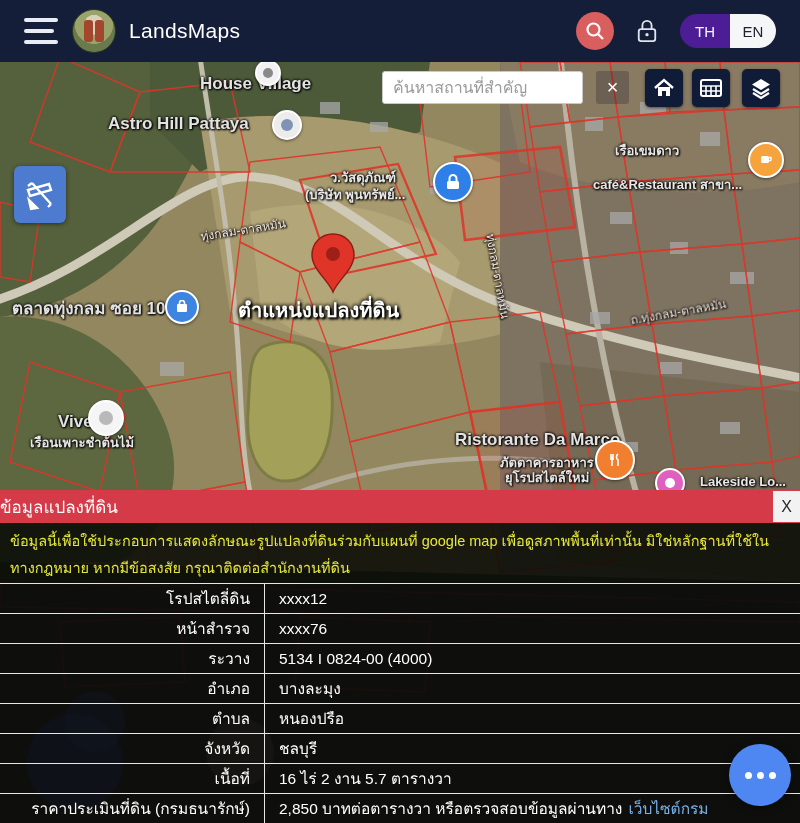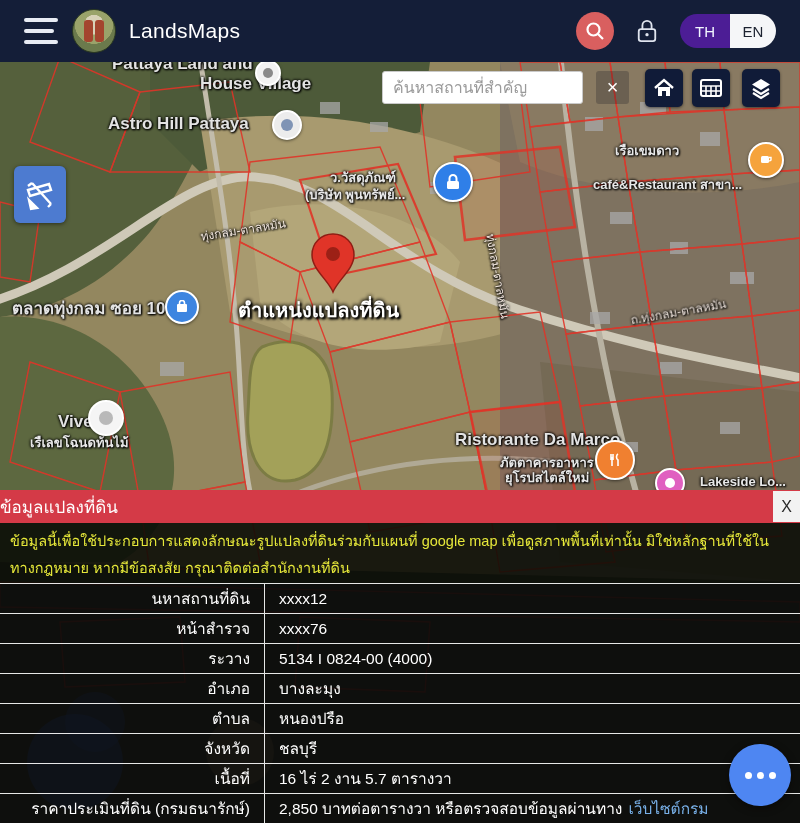--- a/index.html
+++ b/index.html
@@ -143,31 +143,30 @@
         <path d="M0,520 L800,540 L800,560 L0,545 Z" opacity=".5"></path>
         <path d="M60,560 L180,555 L185,620 L65,625 Z" opacity=".6"></path>
         <path d="M300,555 L430,560 L425,630 L295,625 Z" opacity=".6"></path>
       </g>
       <g stroke="#e03428" stroke-width="2.6" fill="rgba(224,52,40,.12)" opacity=".85">
         <path d="M455,95 L560,85 L575,165 L465,178 Z"></path>
         <path d="M470,350 L560,340 L575,430 L490,445 Z"></path>
       </g>
     </svg>
 
-    <span class="maplbl place" style="left:112px;top:-8px;">Pattaya Land and</span>
     <span class="maplbl place" style="left:200px;top:12px;">House Village</span>
     <span class="maplbl place" style="left:108px;top:52px;">Astro Hill Pattaya</span>
     <span class="maplbl place-sm" style="left:330px;top:105px;">ว.วัสดุภัณฑ์</span>
     <span class="maplbl place-sm" style="left:305px;top:122px;">(บริษัท พูนทรัพย์...</span>
     <span class="maplbl place-sm" style="left:615px;top:78px;text-align:center;">เรือเขมดาว</span>
     <span class="maplbl place-sm" style="left:585px;top:112px;padding-left:8px;">café&amp;Restaurant สาขา...</span>
     <span class="maplbl place" style="left:0;top:232px;margin-left:12px;">ตลาดทุ่งกลม ซอย 10</span>
     <span class="maplbl pinlbl" style="left:238px;top:232px;">ตำแหน่งแปลงที่ดิน</span>
     <span class="maplbl place" style="left:58px;top:350px;">Vivero</span>
-    <span class="maplbl place-sm" style="left:30px;top:370px;">เรืเลขโฉนดท้นไม้</span>
+    <span class="maplbl place-sm" style="left:30px;top:370px;">เรือนเพาะชำต้นไม้</span>
     <span class="maplbl place" style="left:455px;top:368px;">Ristorante Da Marco</span>
     <span class="maplbl place-sm" style="left:500px;top:390px;">ภัตตาคารอาหาร</span>
     <span class="maplbl place-sm" style="left:505px;top:405px;">ยุโรปสไตล์ใหม่</span>
     <span class="maplbl place-sm" style="left:700px;top:412px;">Lakeside Lo...</span>
     <span class="maplbl roadlbl" style="left:200px;top:158px;transform:rotate(-9deg);">ทุ่งกลม-ตาลหมัน</span>
     <span class="maplbl roadlbl" style="left:500px;top:170px;transform:rotate(80deg);transform-origin:left top;">ทุ่งกลม-ตาลหมัน</span>
     <span class="maplbl roadlbl" style="left:630px;top:240px;transform:rotate(-10deg);">ถ.ทุ่งกลม-ตาลหมัน</span>
 
     <svg style="position:absolute;left:310px;top:170px;" width="46" height="62" viewBox="0 0 46 62">
       <path d="M23,2 C35,2 44,11 44,23 C44,37 28,48 23,60 C18,48 2,37 2,23 C2,11 11,2 23,2 Z" fill="#e03428" stroke="#8f1d14" stroke-width="1.5"></path>
@@ -270,21 +269,21 @@
 
   <div class="banner">
     <span class="banner-title">ข้อมูลแปลงที่ดิน</span>
     <button class="banner-close">X</button>
   </div>
 
   <div class="disclaimer">ข้อมูลนี้เพื่อใช้ประกอบการแสดงลักษณะรูปแปลงที่ดินร่วมกับแผนที่ google map เพื่อดูสภาพพื้นที่เท่านั้น มิใช่หลักฐานที่ใช้ในทางกฎหมาย หากมีข้อสงสัย กรุณาติดต่อสำนักงานที่ดิน</div>
 
   <div class="ptable">
     <div class="prow">
-      <div class="pcell-l">นหาสถานที่ดิน</div>
+      <div class="pcell-l">โรปสไตลี่ดิน</div>
       <div class="pcell-v">
           <span>xxxx12</span>
         </div>
     </div>
     <div class="prow">
       <div class="pcell-l">หน้าสำรวจ</div>
       <div class="pcell-v">
           <span>xxxx76</span>
         </div>
     </div>

